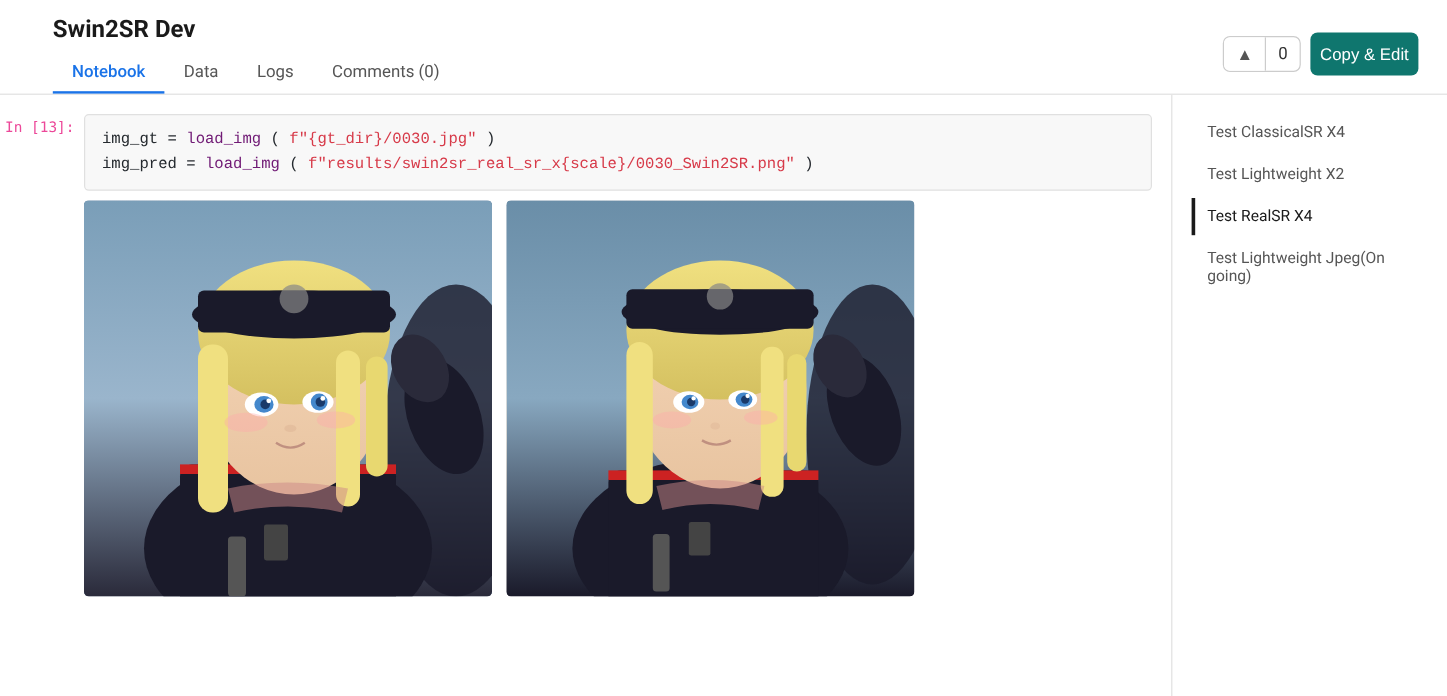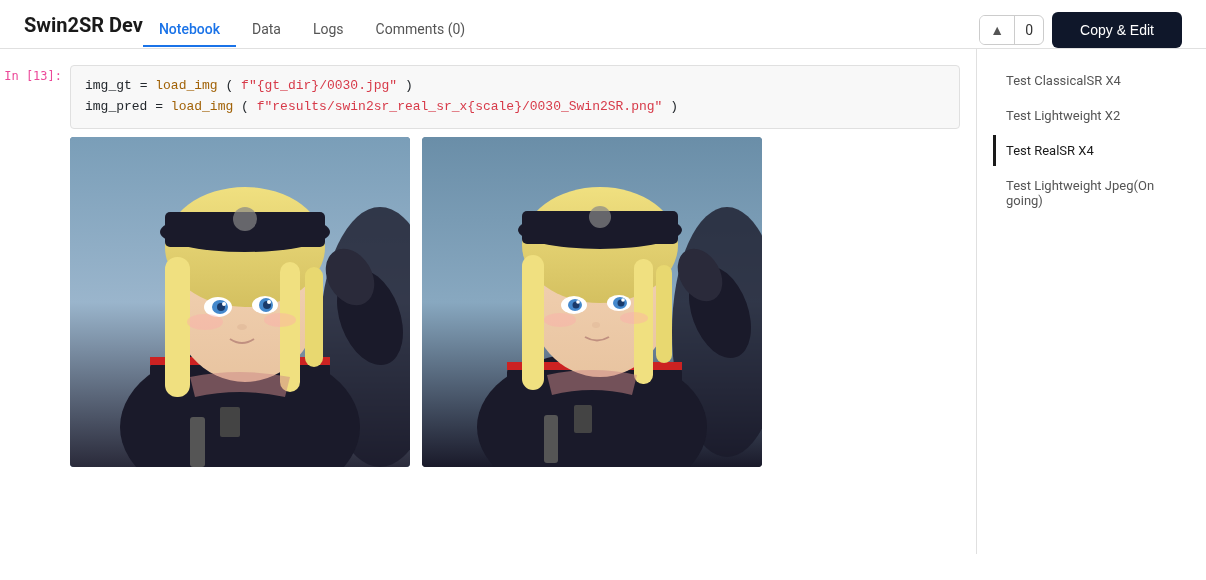--- a/index.html
+++ b/index.html
@@ -6,21 +6,21 @@
     body { font-family: -apple-system, BlinkMacSystemFont, 'Segoe UI', Roboto, sans-serif; background: #fff; color: #333; }
 
     .header {
       display: flex;
       align-items: center;
       justify-content: space-between;
       padding: 12px 24px 0 24px;
       border-bottom: 1px solid #e0e0e0;
     }
 
-    .header-left { display: flex; flex-direction: row; }
+    .header-left { display: flex; flex-direction: column; margin-left: 20px; }
 
     .title {
       font-size: 20px;
       font-weight: 700;
       color: #1a1a1a;
       margin-bottom: 8px;
     }
 
     .tabs {
       display: flex;
@@ -65,25 +65,25 @@
       color: #555;
     }
 
     .vote-count {
       padding: 6px 10px;
       font-size: 14px;
       border-left: 1px solid #ccc;
     }
 
     .copy-edit-btn {
-      background: #0f172a;
+      background: #0f766e;
       color: #fff;
       border: none;
       border-radius: 6px;
-      padding: 10px 28px;
+      padding: 10px 8px;
       font-size: 14px;
       font-weight: 500;
       cursor: pointer;
     }
 
     .main-content {
       display: flex;
       height: calc(580px - 75px);
     }
 
@@ -116,21 +116,21 @@
       border-radius: 4px;
       padding: 10px 14px;
       font-family: 'Courier New', Courier, monospace;
       font-size: 13px;
       line-height: 1.6;
       margin-right: 16px;
     }
 
     .code-line { display: block; }
     .code-var { color: #24292e; text-align: center; }
-    .code-fn { color: #a16207; }
+    .code-fn { color: #701a75; }
     .code-str-red { color: #d73a49; }
     .code-str-inline { color: #d73a49; text-align: center; }
     .code-paren { color: #24292e; }
 
     .images-row {
       display: flex;
       gap: 12px;
       padding-left: 70px;
       padding-right: 16px;
       margin-top: 8px;

